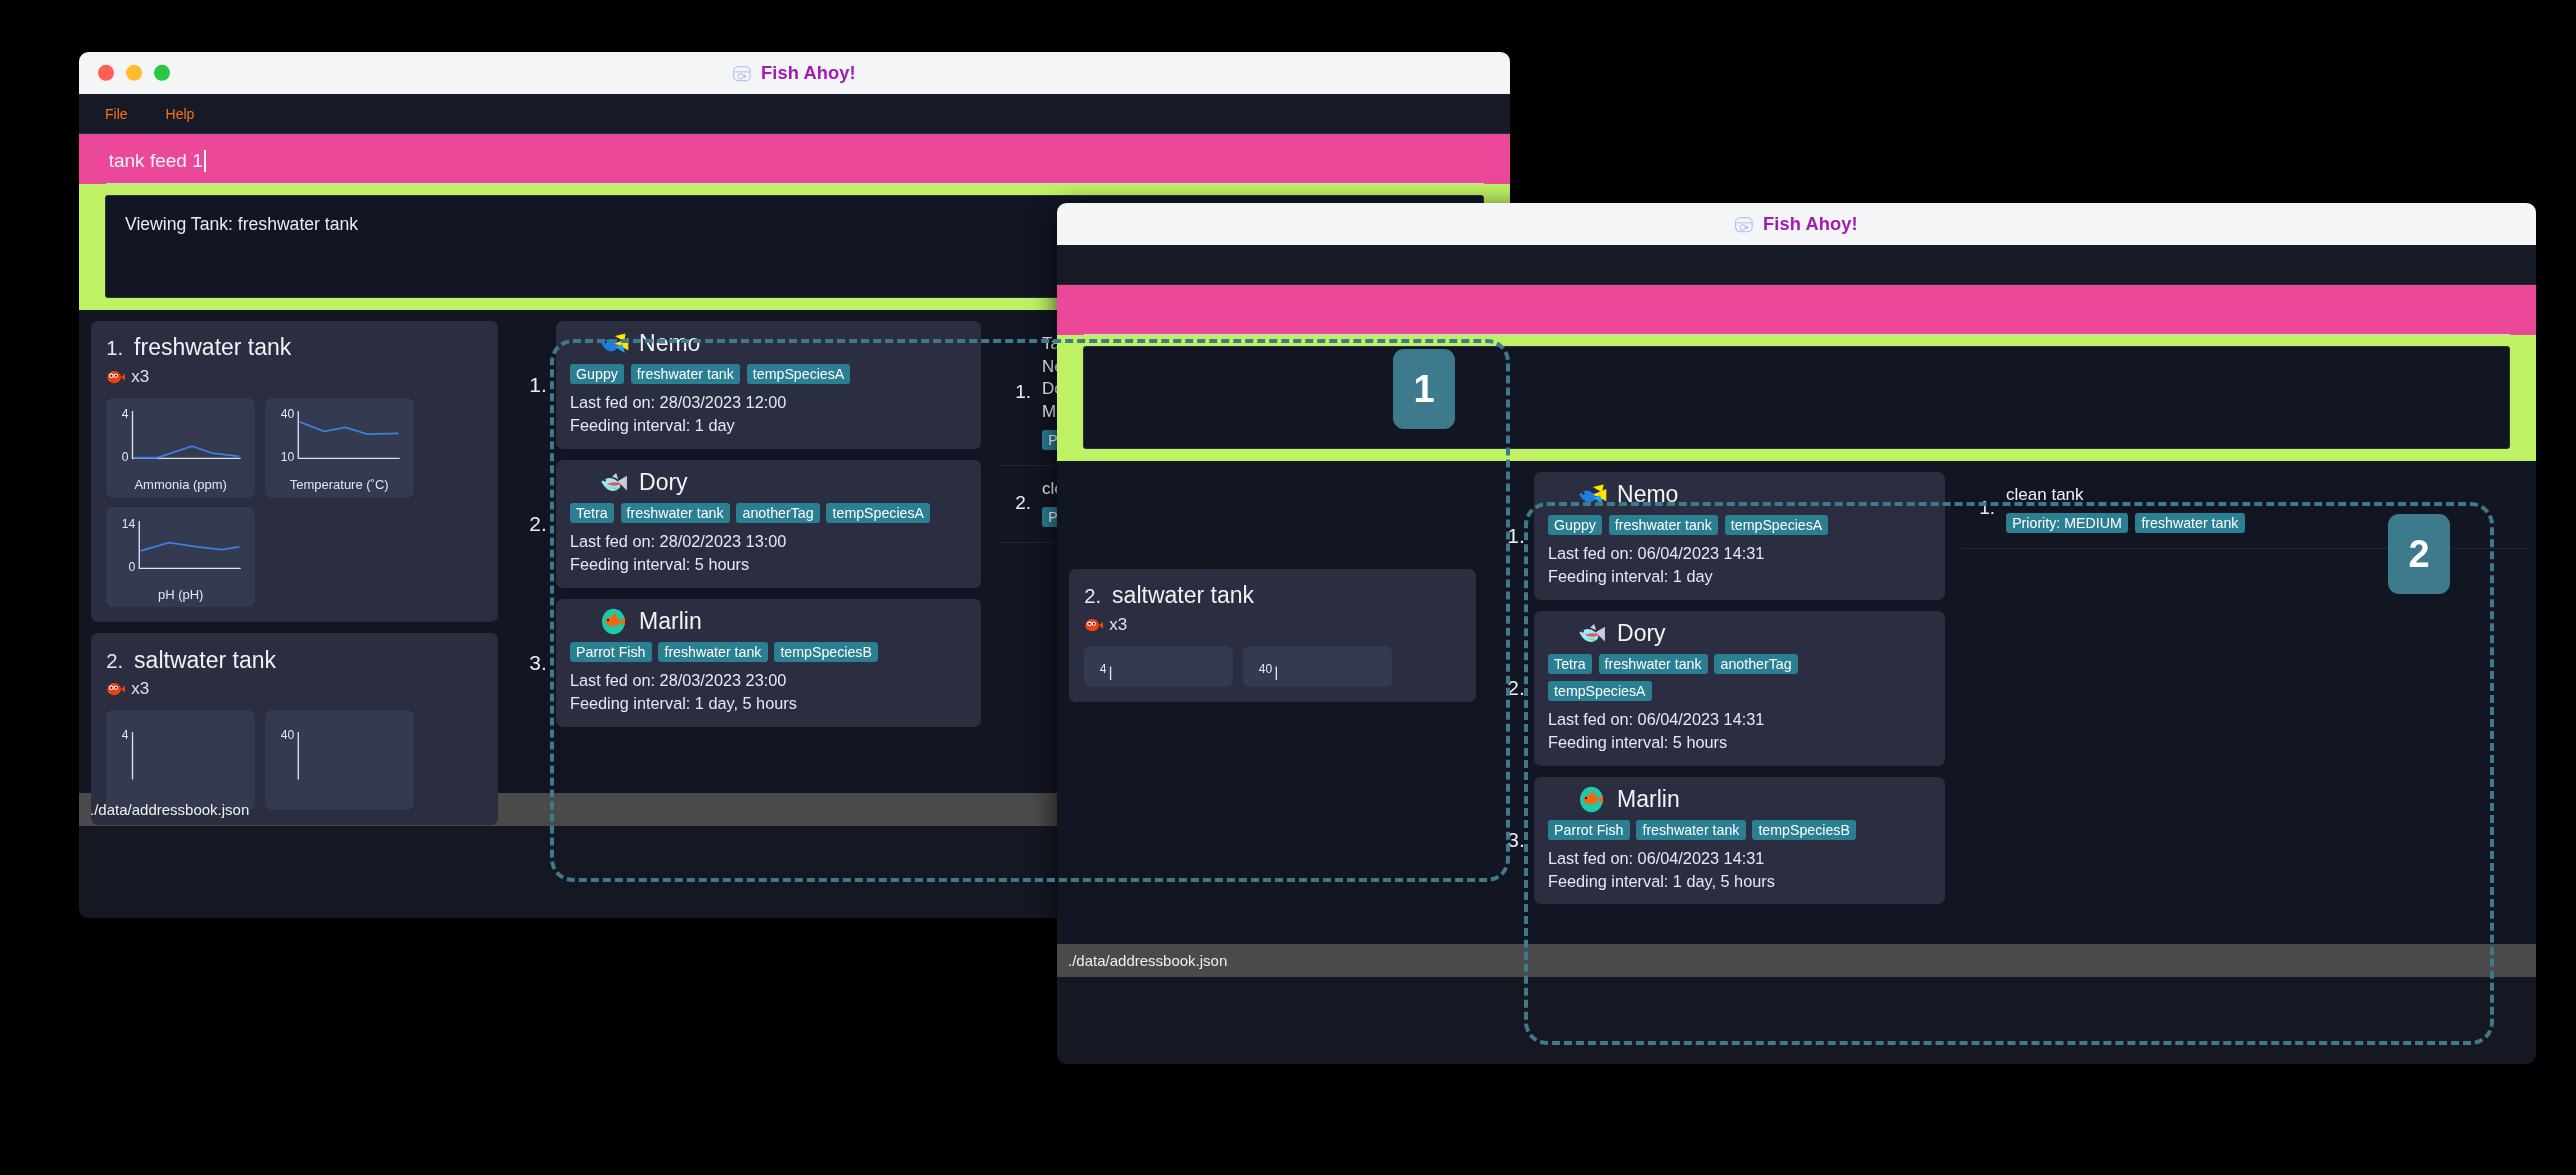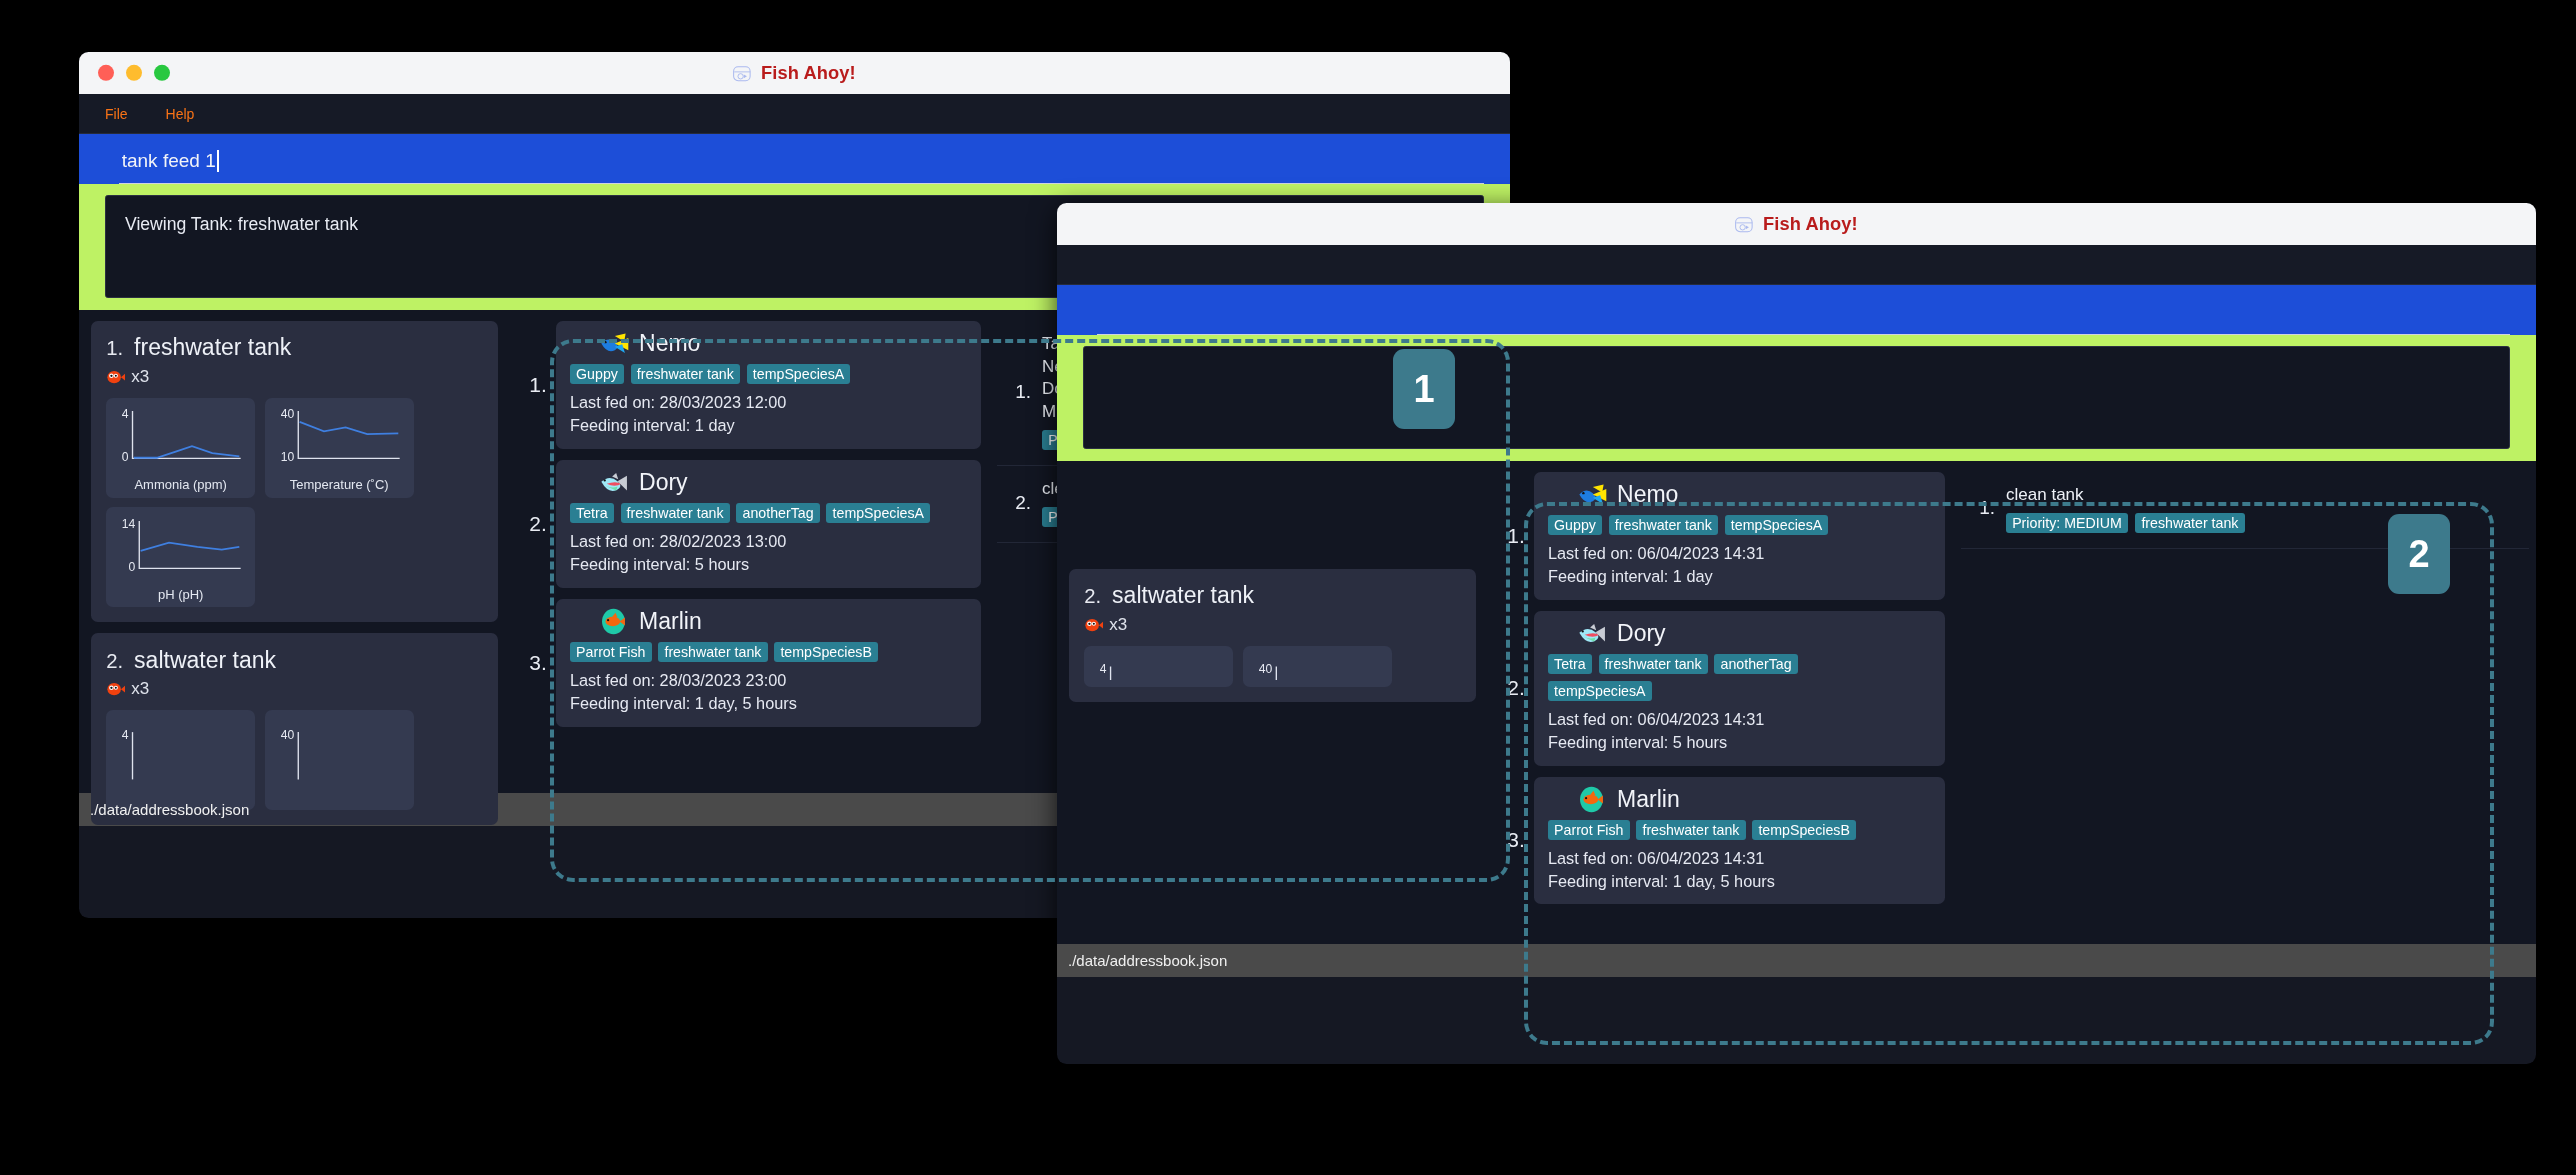--- a/index.html
+++ b/index.html
@@ -11,28 +11,28 @@
           box-shadow:0 6.8px 27px rgba(0,0,0,.75);background:#151823;}
   .titlebar{height:42px;background:#f4f5f7;display:flex;align-items:center;
             justify-content:center;position:relative;}
   .traffic{position:absolute;left:19px;top:50%;transform:translateY(-50%);
            display:flex;gap:11.5px;}
   .dot{width:16.3px;height:16.3px;border-radius:50%;}
   .dot.red{background:#ff5f57;}
   .dot.yellow{background:#febc2e;}
   .dot.green{background:#28c840;}
   .wtitle{display:flex;align-items:center;gap:7.5px;font-size:18.3px;font-weight:bold;
-          color:#b91c1c;letter-spacing:0.1px;}
+          color:#a21caf;letter-spacing:0.1px;}
   .fishlogo{width:20.3px;height:20.3px;flex:0 0 auto;}
 
   .menubar{height:39px;background:#161a26;display:flex;align-items:center;
            gap:38px;padding:0 26px;border-bottom:0.7px solid #262b3a;}
   .menuitem{color:#f97316;font-size:14px;}
 
-  .cmdrow{background:#1d4ed8;padding:11px 26px 0 40px;}
+  .cmdrow{background:#ec4899;padding:11px 26px 0 27px;}
   .cmdinput{font-size:19px;color:#f2f4f8;border-bottom:1.4px solid #cfd4e0;
             padding:5.4px 2.7px 11px 2.7px;display:flex;align-items:center;}
   .caret{display:inline-block;width:1.4px;height:22px;background:#fff;margin-left:1.4px;}
 
   .resultwrap{background:#bef264;padding:11px 26px 12.2px 26px;}
   .resultbox{border:0.7px solid #2b3042;border-radius:2.7px;background:#121622;
              padding:17.6px 19px;color:#e8ebf3;font-size:17.6px;}
 
   .body3col{display:flex;background:#121622;gap:0;}
   .statusbar{height:33px;background:#4a4a4a;display:flex;align-items:center;

